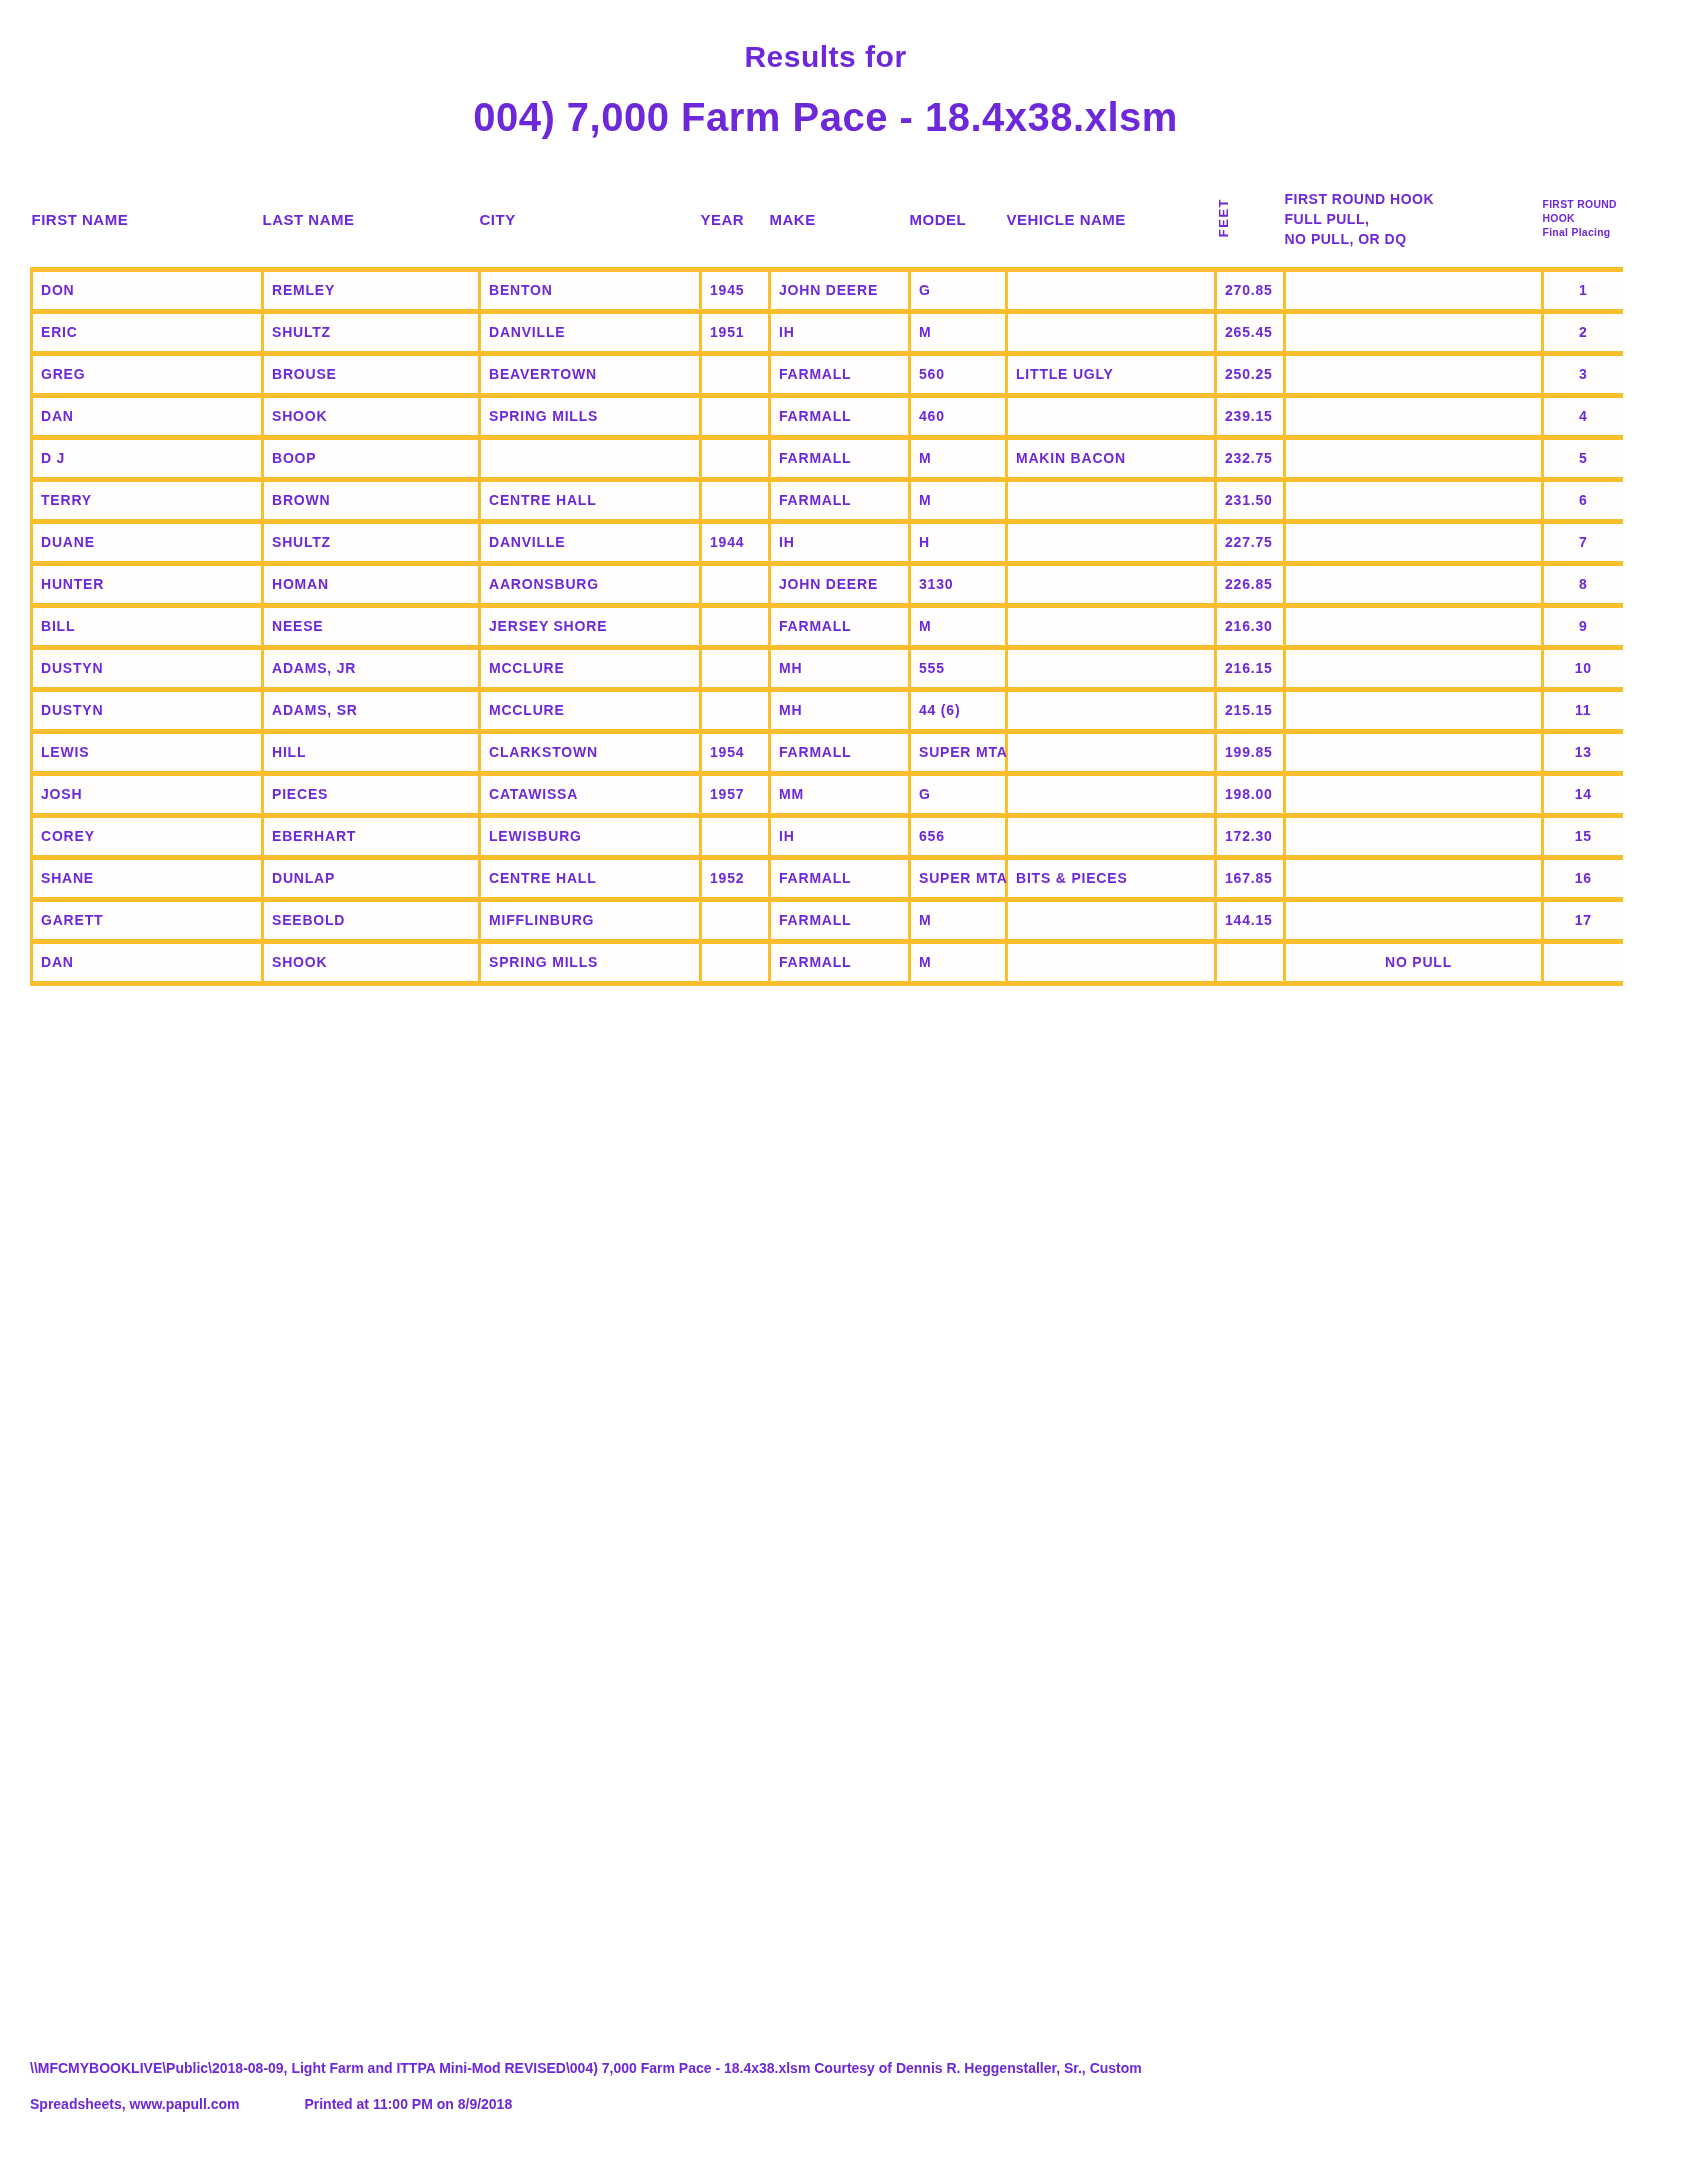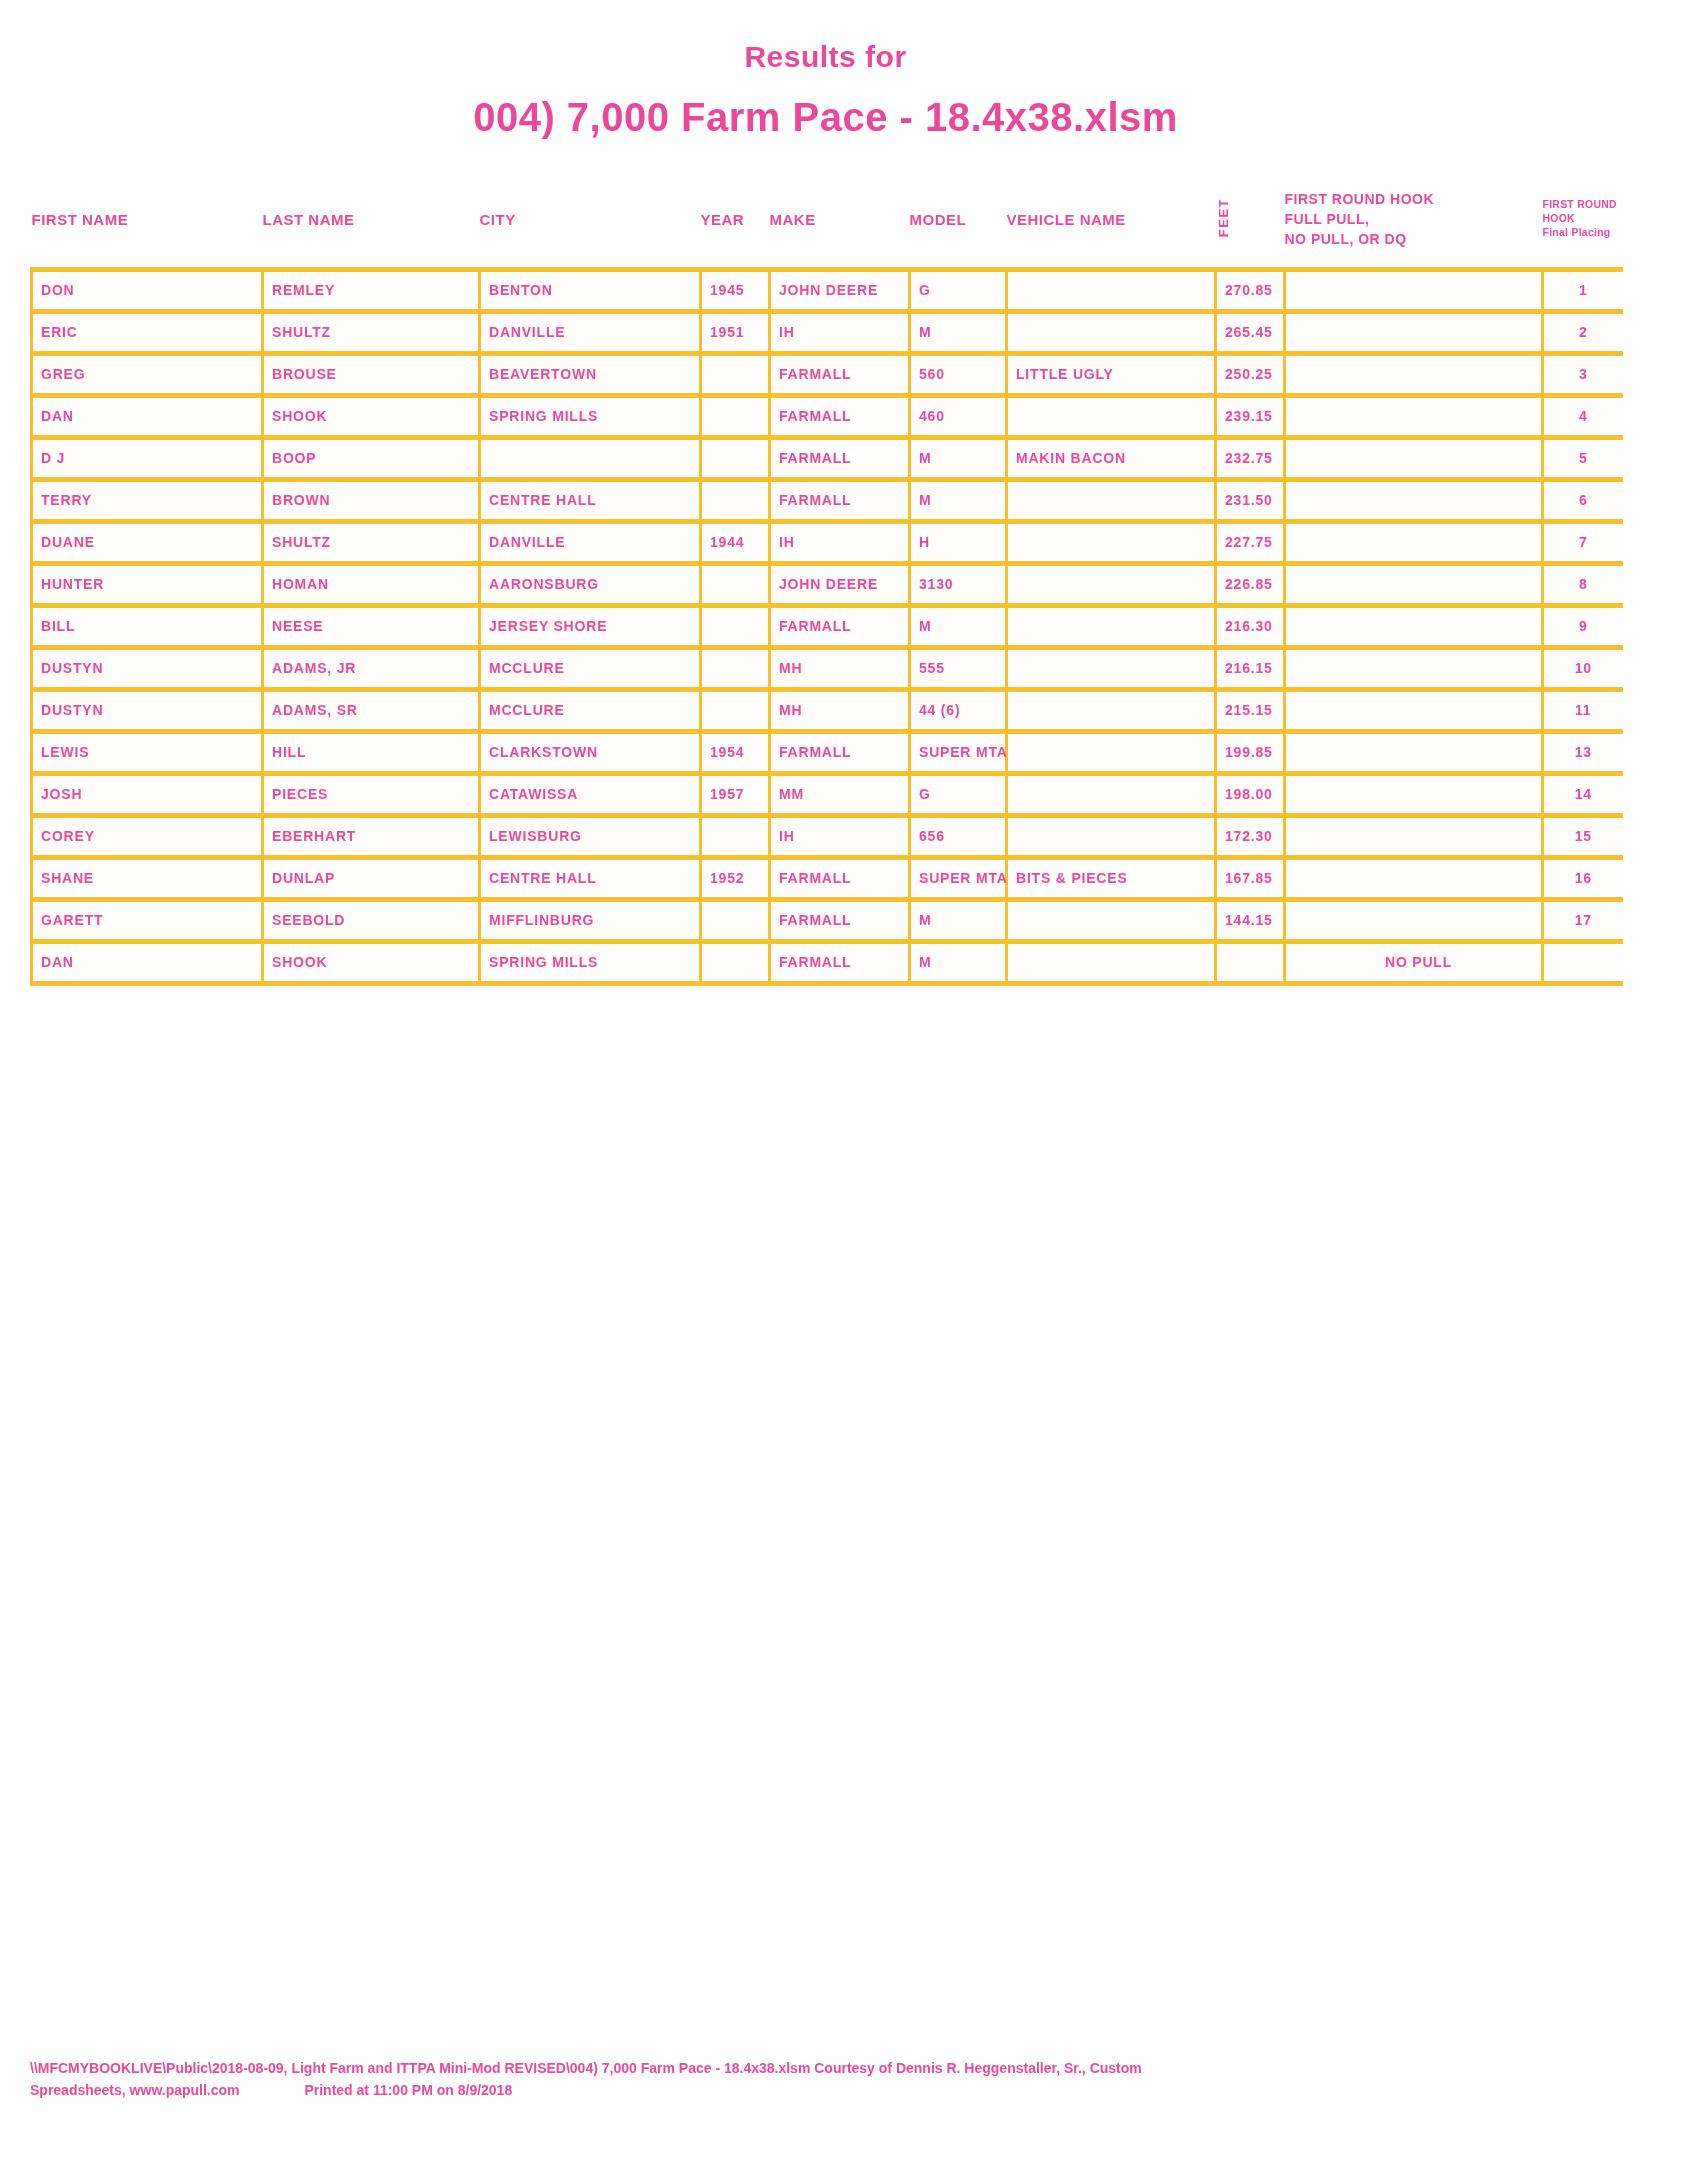--- a/index.html
+++ b/index.html
@@ -4,21 +4,21 @@
 <style>
   * { box-sizing: border-box; }
   html, body { margin: 0; padding: 0; background: #fff; }
   .page {
     position: relative;
     width: 1683px;
     height: 2178px;
     background: #ffffff;
     font-family: "Liberation Sans", sans-serif;
     font-weight: bold;
-    color: #ec4899;
+    color: #6d28d9;
     overflow: hidden;
   }
 
   
   .title-block {
     position: absolute;
     left: 30px;
     top: 42px;
     width: 1591px;
     text-align: center;
@@ -89,21 +89,21 @@
   .footer {
     position: absolute;
     left: 30px;
     top: 2061px;
     width: 1634px;
     font-size: 14px;
     font-weight: bold;
     line-height: 1;
   }
   .fline { white-space: nowrap; }
-  .fline + .fline { margin-top: 8px; }
+  .fline + .fline { margin-top: 22px; }
   .printed { margin-left: 61px; }
 </style>
 </head>
 <body>
 
 <div class="page">
 
   <div class="title-block">
     <div class="title1">Results for</div>
     <div class="title2">004) 7,000 Farm Pace - 18.4x38.xlsm</div>

